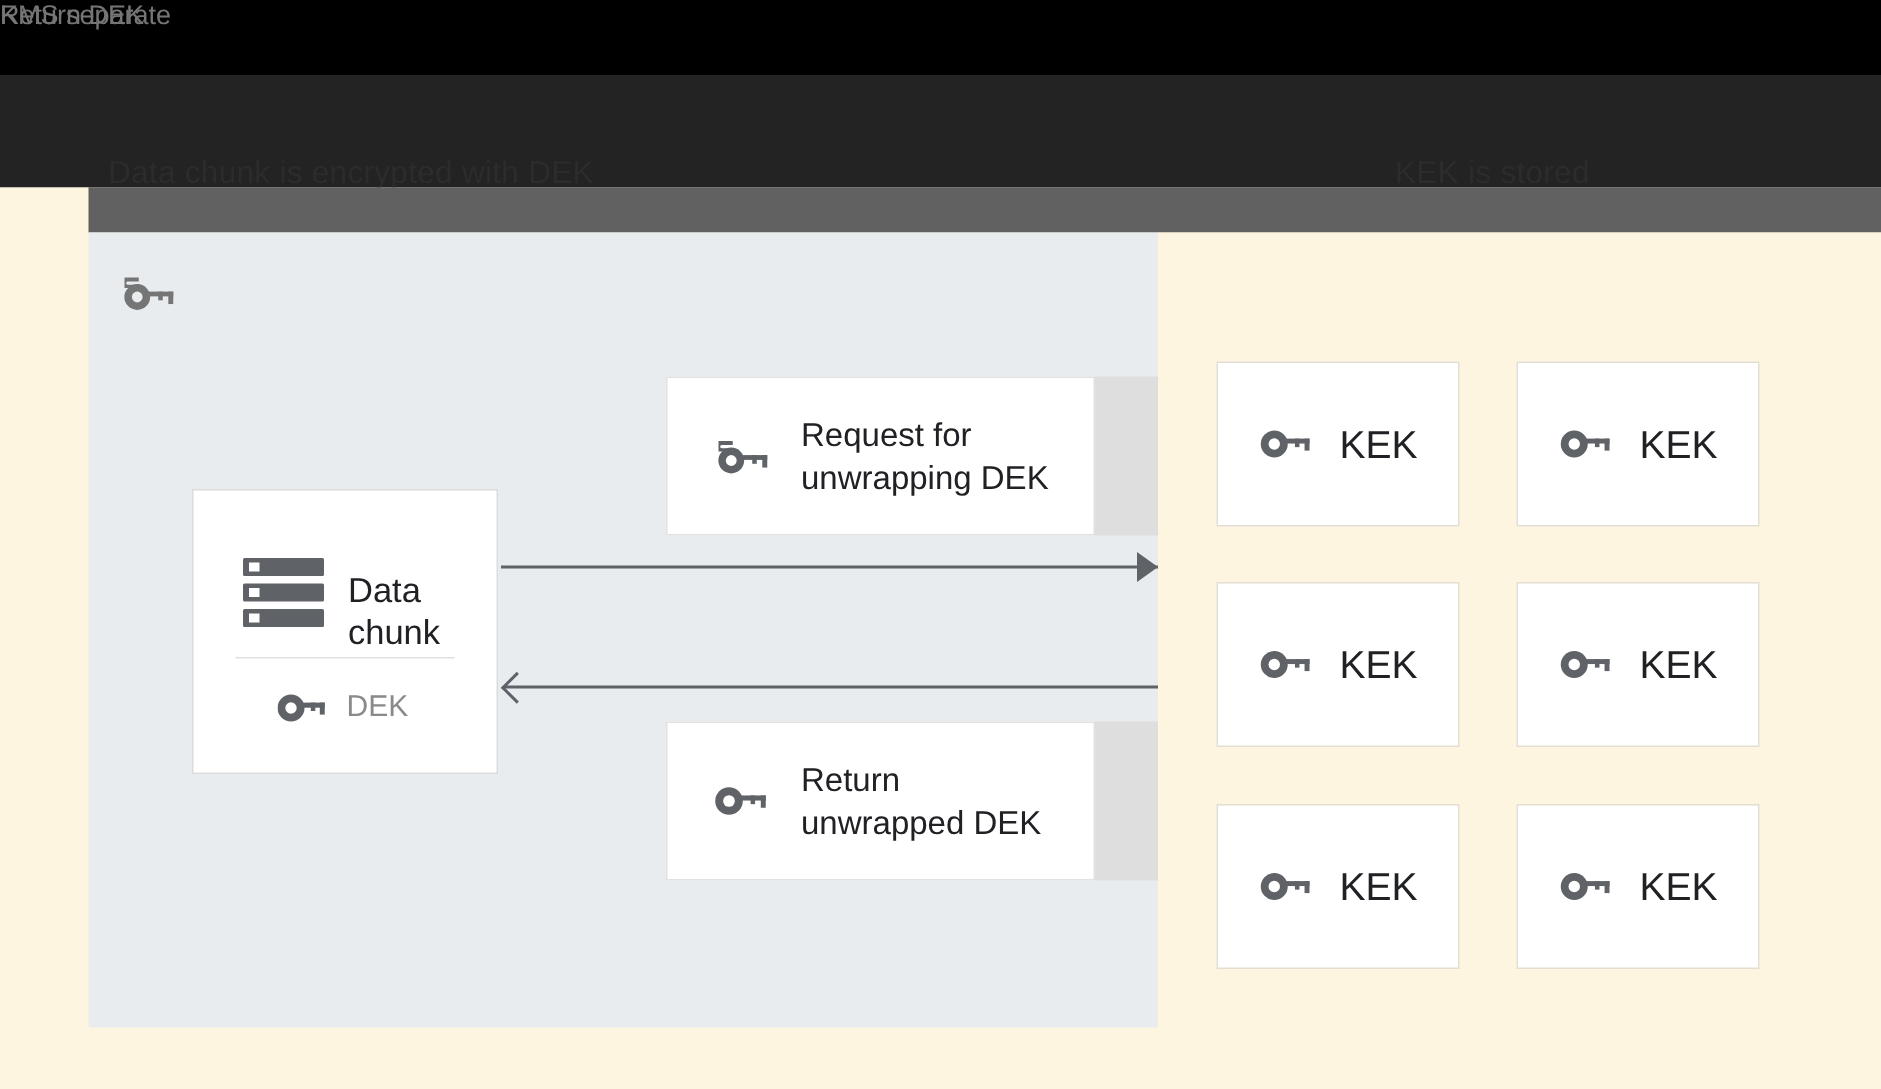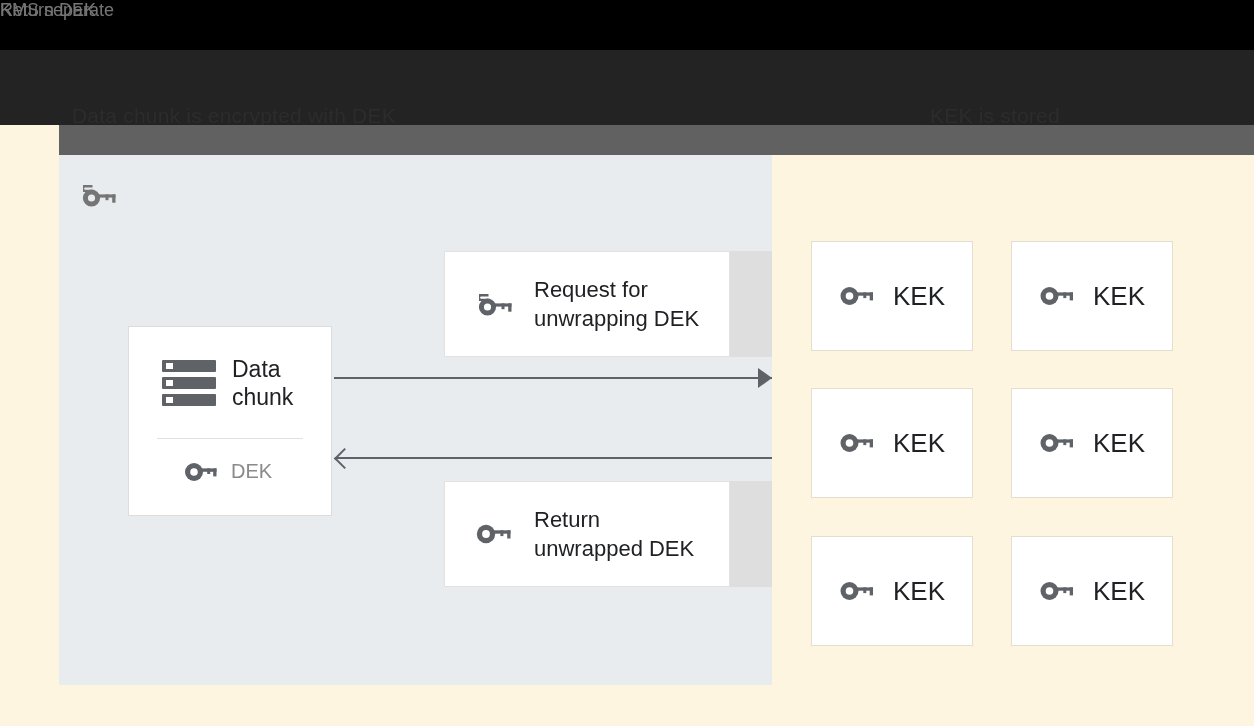--- a/index.html
+++ b/index.html
@@ -140,20 +140,21 @@
     left: 33px; top: 28px;
     display: flex;
     align-items: center;
     gap: 16px;
   }
   .chunk-label {
     font-size: 23px;
     line-height: 28px;
     color: #202124;
     white-space: pre-line;
+    margin-top: 24px;
   }
   .chunk-divider {
     position: absolute;
     left: 28px; top: 111px;
     width: 146px; height: 1px;
     background: #e0e0e0;
   }
   .chunk-dek {
     position: absolute;
     left: 56px; top: 133px;

